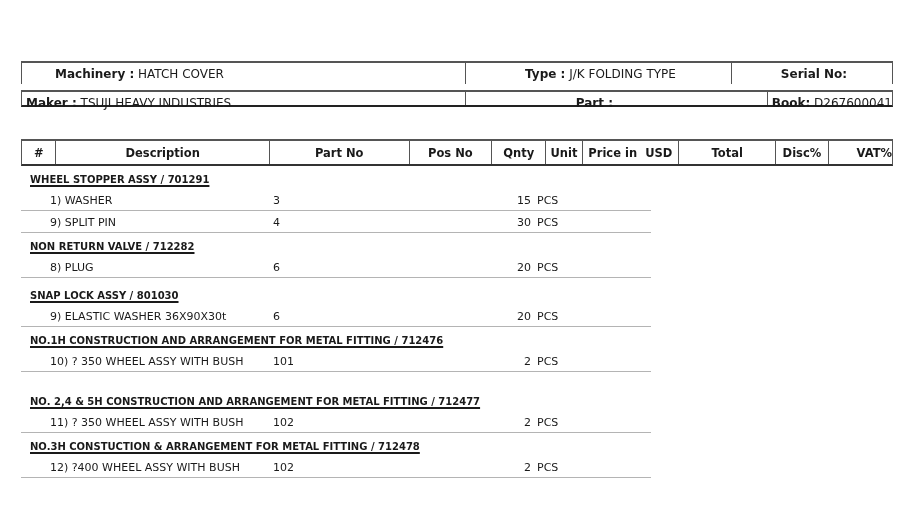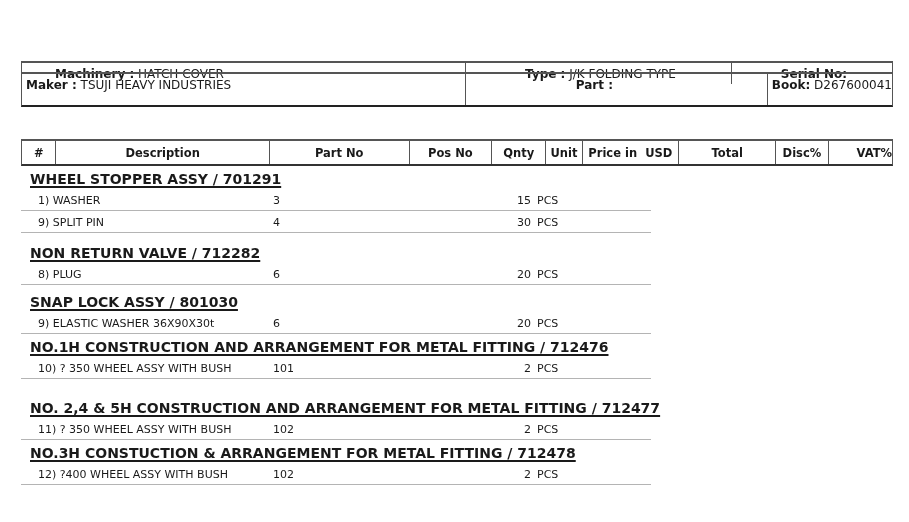--- a/index.html
+++ b/index.html
@@ -1,46 +1,46 @@
 <!DOCTYPE html>
 <html><head>
 <meta charset="utf-8">
 <style>
   html, body { margin: 0; padding: 0; background: #ffffff; }
   body { width: 909px; height: 522px; position: relative; overflow: hidden;
          font-family: "DejaVu Sans", sans-serif; color: #1a1a1a; }
   .info-row { position: absolute; left: 21px; width: 872px; height: 23px; display: flex;
               border-left: 1px solid #555; border-right: 1px solid #555; box-sizing: border-box; }
   .info-row.r1 { top: 61px; border-top: 2px solid #555; padding-left: 29px; }
-  .info-row.r2 { top: 72px; border-top: 2px solid #555; border-bottom: 2px solid #222; height: 35px; gap: 48px; }
+  .info-row.r2 { top: 90px; border-top: 2px solid #555; border-bottom: 2px solid #222; height: 17px; gap: 48px; }
   .info-cell { box-sizing: border-box; padding: 4px 0 0 4px; font-size: 12px; white-space: nowrap; }
   .info-cell + .info-cell { border-left: 1px solid #555; text-align: center; }
   .c1 { width: 414px; } .c2 { width: 266px; } .c3 { flex: 1; }
   .lbl { font-weight: bold; }
   .val { font-weight: normal; }
 
   .colhdr { position: absolute; left: 21px; top: 139px; width: 872px; height: 27px; display: flex;
             border: 1px solid #555; border-top: 2px solid #555; border-bottom: 2px solid #333;
             box-sizing: border-box; }
   .colhdr > div { box-sizing: border-box; font-weight: bold; font-size: 11.5px; text-align: center;
                   padding-top: 5px; white-space: nowrap; }
   .colhdr > div + div { border-left: 1px solid #555; }
   .w-num { width: 34px; } .w-desc { width: 217px; } .w-part { width: 142px; }
   .w-pos { width: 84px; } .w-qty { width: 55px; } .w-unit { width: 37px; }
   .w-price { width: 98px; } .w-total { width: 99px; } .w-disc { width: 53px; } .w-vat { flex: 1; padding-left: 28px; }
 
   .body { position: absolute; left: 0; top: 170px; width: 909px; }
   .section { position: relative; }
-  .sec-title { margin-left: 30px; font-weight: bold; font-size: 14px; text-decoration: underline;
+  .sec-title { margin-left: 30px; font-weight: bold; font-size: 10px; text-decoration: underline;
                text-decoration-thickness: 2px; text-underline-offset: 2px; height: 19px;
                line-height: 19px; white-space: nowrap; }
   .item { position: relative; height: 22px; margin-left: 21px; width: 630px;
           border-bottom: 1.5px solid #b4b4b4; font-size: 11px; box-sizing: border-box; }
   .item span { position: absolute; top: 5px; white-space: nowrap; }
-  .it-desc { left: 17px; }
+  .it-desc { left: 29px; }
   .it-part { left: 252px; }
   .it-qty { left: 460px; width: 50px; text-align: right; }
   .it-unit { left: 516px; }
 </style>
 </head>
 <body>
 
 <div class="info-row r1">
   <div class="info-cell c1">
     <span class="lbl">Machinery :</span>
@@ -95,21 +95,21 @@
       <span class="it-unit">PCS</span>
     </div>
     <div class="item">
       <span class="it-desc">9) SPLIT PIN</span>
       <span class="it-part">4</span>
       <span class="it-qty">30</span>
       <span class="it-unit">PCS</span>
     </div>
   </div>
 
-  <div class="section" style="margin-top:11px;">
+  <div class="section" style="margin-top:4px;">
     <div class="sec-title">NON RETURN VALVE / 712282</div>
     <div class="item">
       <span class="it-desc">8) PLUG</span>
       <span class="it-part">6</span>
       <span class="it-qty">20</span>
       <span class="it-unit">PCS</span>
     </div>
   </div>
 
   <div class="section" style="margin-top:8px;">

